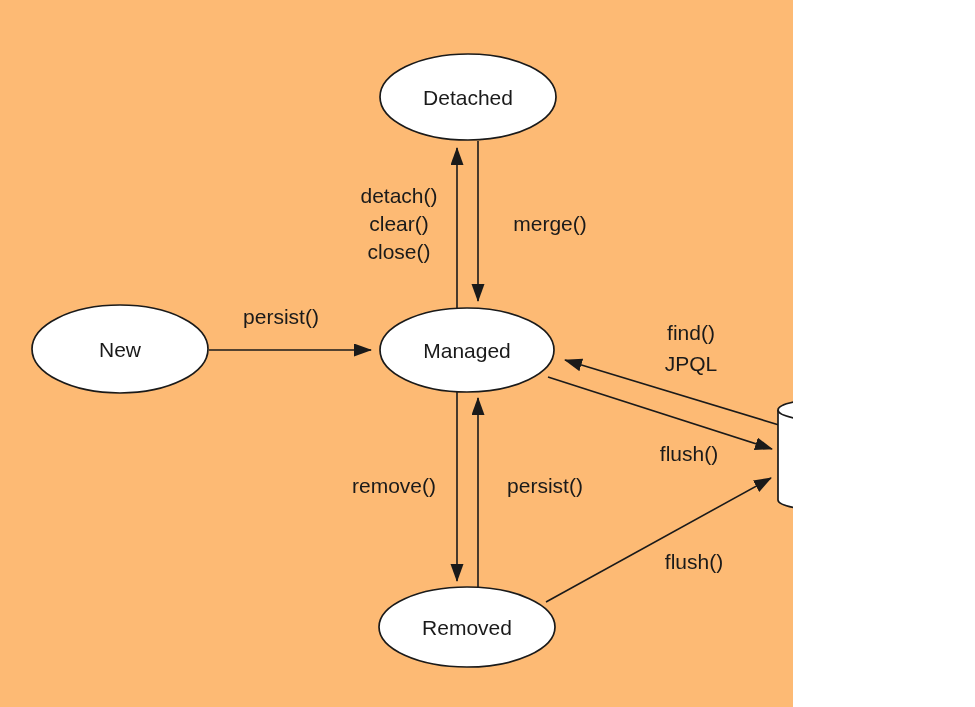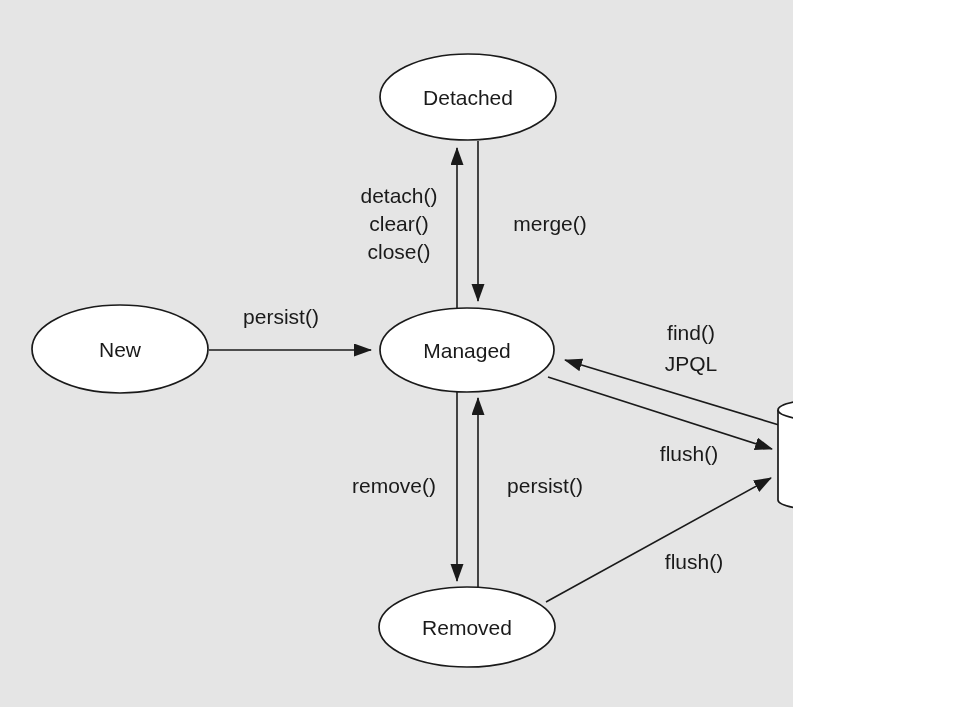--- a/index.html
+++ b/index.html
@@ -4,21 +4,21 @@
 <style>
   html, body {
     margin: 0;
     padding: 0;
     background: #ffffff;
   }
   .canvas {
     position: relative;
     width: 793px;
     height: 707px;
-    background: #e5e5e5;
+    background: #fdba74;
     overflow: hidden;
   }
   svg {
     display: block;
   }
   .node-shape {
     fill: #ffffff;
     stroke: #1a1a1a;
     stroke-width: 1.7;
   }

